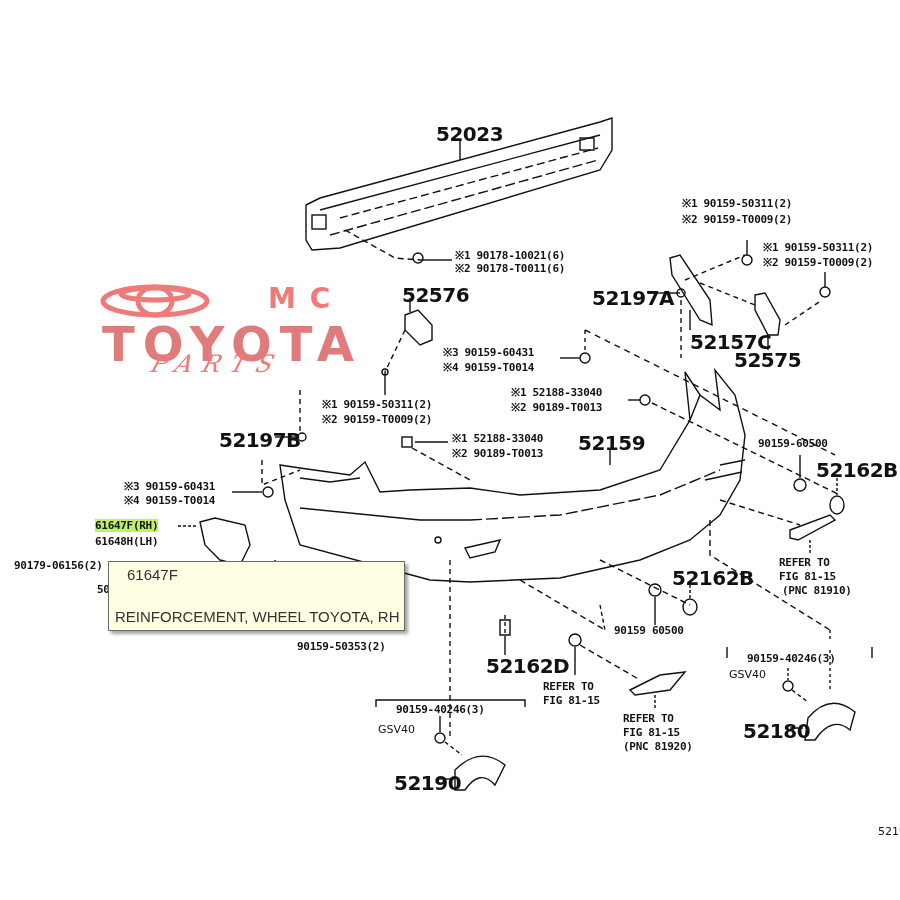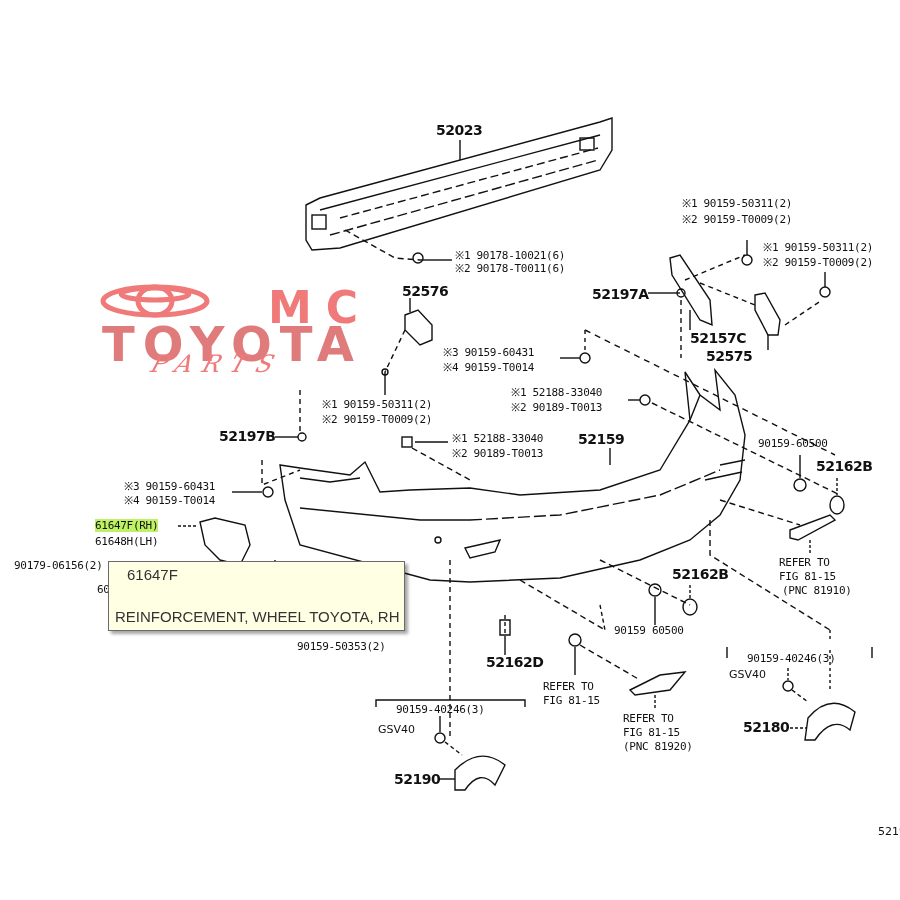--- a/index.html
+++ b/index.html
@@ -1,23 +1,23 @@
 <!DOCTYPE html>
 <html><head>
 <meta charset="utf-8">
 <style>
   html, body { margin:0; padding:0; background:#ffffff; }
   body { width:900px; height:900px; position:relative; overflow:hidden; font-family:"DejaVu Sans Mono", monospace; }
   #diagram { position:absolute; left:0; top:0; width:900px; height:900px; }
-  .lbl { position:absolute; font-family:"DejaVu Sans Mono", monospace; font-weight:normal; font-size:11px; color:#111; white-space:nowrap; line-height:13px; letter-spacing:-0.3px;text-align:center; }
-  .pn { position:absolute; font-family:"DejaVu Sans", sans-serif; font-weight:bold; font-size:14px; color:#111; white-space:nowrap; letter-spacing:-0.5px; }
+  .lbl { position:absolute; font-family:"DejaVu Sans Mono", monospace; font-weight:bold; font-size:11px; color:#111; white-space:nowrap; line-height:13px; letter-spacing:-0.3px;text-align:center; }
+  .pn { position:absolute; font-family:"DejaVu Sans", sans-serif; font-weight:bold; font-size:20px; color:#111; white-space:nowrap; letter-spacing:-0.5px; }
   .small { position:absolute; font-family:"DejaVu Sans", sans-serif; font-size:11px; color:#111; white-space:nowrap;margin-top:39px; }
   .hl { background:#bef264; }
   .logo { position:absolute; left:100px; top:282px; width:280px; height:90px; }
-  .logo .mc { position:absolute; left:168px; top:0; font-family:"DejaVu Sans", sans-serif; font-weight:bold; font-size:44px; color:#f07a7a; letter-spacing:14px; }
+  .logo .mc { position:absolute; left:168px; top:0; font-family:"DejaVu Sans", sans-serif; font-weight:bold; font-size:28px; color:#f07a7a; letter-spacing:14px; }
   .logo .toyota { position:absolute; left:2px; top:34px; font-family:"DejaVu Sans", sans-serif; font-weight:bold; font-size:48px; color:#e07b7b; letter-spacing:8px; }
   .logo .parts { position:absolute; left:52px; top:68px; font-family:"DejaVu Serif", serif; font-style:italic; font-size:24px; color:#f07a7a; letter-spacing:10px; transform:skewX(-18deg); }
   .tooltip { position:absolute; left:108px; top:561px; width:295px; height:68px; background:#ffffe4; border:1px solid #6a6a6a; box-shadow:3px 3px 3px rgba(0,0,0,0.35); font-family:"Liberation Sans", sans-serif; color:#333; }
   .tooltip .t1 { position:absolute; left:6px; top:4px; font-size:15px;margin-left:12px; }
   .tooltip .t2 { position:absolute; left:6px; top:46px; font-size:15px; }
 </style>
 </head>
 <body>
 
 <svg id="diagram" viewBox="0 0 900 900" xmlns="http://www.w3.org/2000/svg">
@@ -153,40 +153,40 @@
 <div class="lbl" style="left:455px;top:262px">※2 90178-T0011(6)</div>
 
 <div class="lbl" style="left:682px;top:197px">※1 90159-50311(2)</div>
 <div class="lbl" style="left:682px;top:213px">※2 90159-T0009(2)</div>
 <div class="lbl" style="left:763px;top:241px">※1 90159-50311(2)</div>
 <div class="lbl" style="left:763px;top:256px">※2 90159-T0009(2)</div>
 
 <div class="pn" style="left:402px;top:283px">52576</div>
 <div class="pn" style="left:592px;top:286px">52197A</div>
 <div class="pn" style="left:690px;top:330px">52157C</div>
-<div class="pn" style="left:706px;top:348px">52575</div>
+<div class="pn" style="left:734px;top:348px">52575</div>
 
 <div class="lbl" style="left:443px;top:346px">※3 90159-60431</div>
 <div class="lbl" style="left:443px;top:361px">※4 90159-T0014</div>
 <div class="lbl" style="left:322px;top:398px">※1 90159-50311(2)</div>
 <div class="lbl" style="left:322px;top:413px">※2 90159-T0009(2)</div>
 <div class="lbl" style="left:511px;top:386px">※1 52188-33040</div>
 <div class="lbl" style="left:511px;top:401px">※2 90189-T0013</div>
 
 <div class="pn" style="left:219px;top:428px">52197B</div>
 <div class="lbl" style="left:452px;top:432px">※1 52188-33040</div>
 <div class="lbl" style="left:452px;top:447px">※2 90189-T0013</div>
 <div class="pn" style="left:578px;top:431px">52159</div>
 
 <div class="lbl" style="left:124px;top:480px">※3 90159-60431</div>
 <div class="lbl" style="left:124px;top:494px">※4 90159-T0014</div>
 <div class="lbl hl" style="left:95px;top:519px">61647F(RH)</div>
 <div class="lbl" style="left:95px;top:535px">61648H(LH)</div>
 <div class="lbl" style="left:14px;top:559px">90179-06156(2)</div>
-<div class="lbl" style="left:97px;top:583px">60</div>
+<div class="lbl" style="left:97px;top:583px">50</div>
 
 <div class="lbl" style="left:758px;top:437px">90159-60500</div>
 <div class="pn" style="left:816px;top:458px">52162B</div>
 <div class="lbl" style="left:779px;top:556px">REFER TO</div>
 <div class="lbl" style="left:779px;top:570px">FIG 81-15</div>
 <div class="lbl" style="left:782px;top:584px">(PNC 81910)</div>
 
 <div class="pn" style="left:672px;top:566px">52162B</div>
 <div class="lbl" style="left:614px;top:624px">90159 60500</div>
 <div class="lbl" style="left:297px;top:640px">90159-50353(2)</div>

